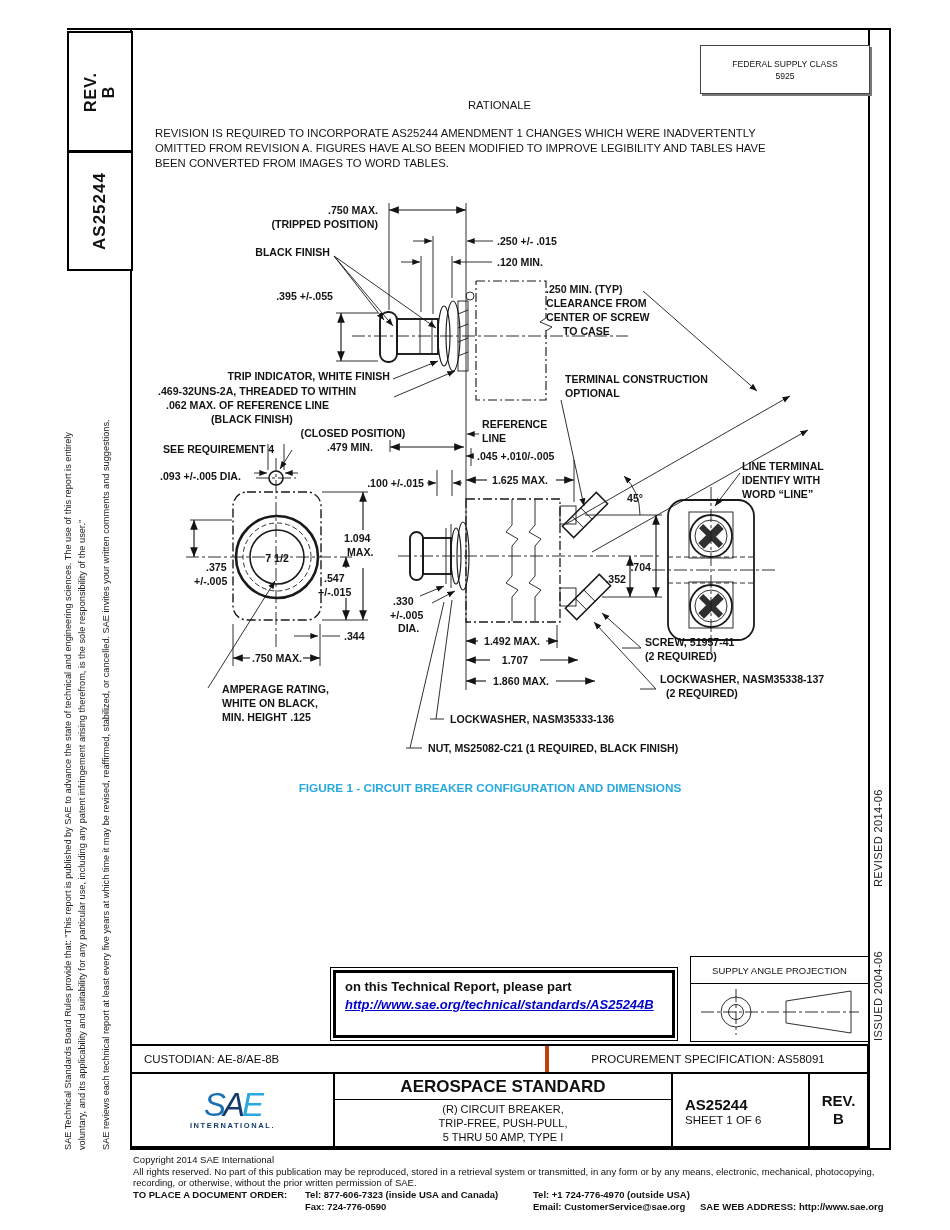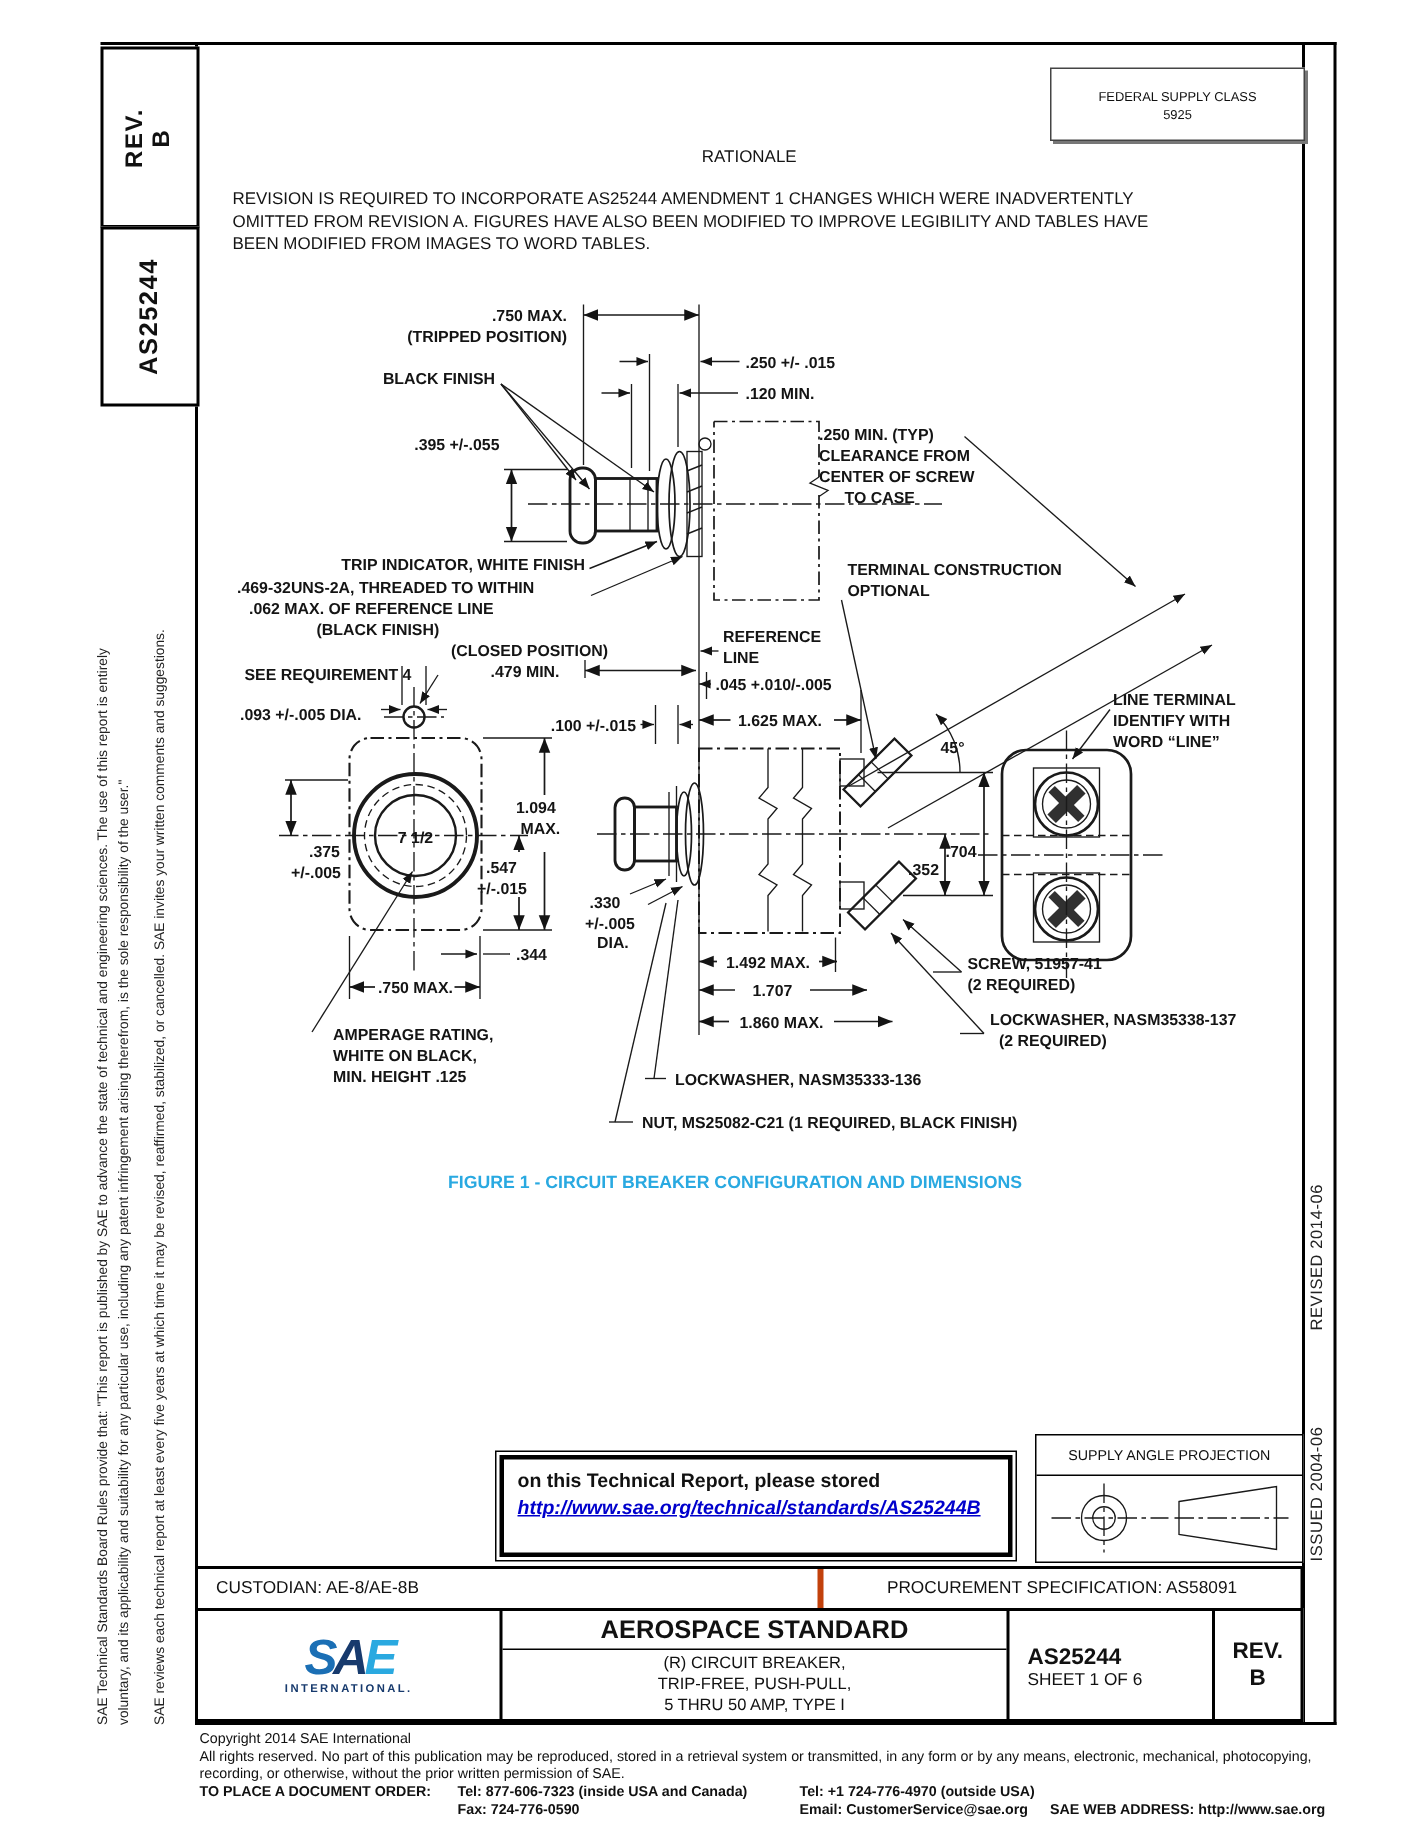--- a/index.html
+++ b/index.html
@@ -32,21 +32,21 @@
   .cust .c2{flex:1;border-left:4px solid #c2410c;display:flex;align-items:center;justify-content:center;}
   
   .tb{position:absolute;left:130px;top:1072px;width:739px;height:76px;border:2px solid #000;border-top-width:2px;box-sizing:border-box;display:flex;background:#fff;}
   .tb .cell{box-sizing:border-box;}
   .tb .logo-cell{flex:0 0 203px;border-right:2px solid #000;display:flex;flex-direction:column;align-items:center;justify-content:center;}
   .tb .mid-cell{flex:0 0 338px;border-right:2px solid #000;display:flex;flex-direction:column;}
   .tb .num-cell{flex:0 0 137px;border-right:2px solid #000;display:flex;flex-direction:column;justify-content:center;padding-left:12px;}
   .tb .rev-cell{flex:1;display:flex;flex-direction:column;align-items:center;justify-content:center;}
   .tb-head{border-bottom:1.5px solid #000;text-align:center;font-weight:bold;font-size:17px;padding:3px 0 2px;}
   .tb-sub{flex:1;display:flex;flex-direction:column;align-items:center;justify-content:center;font-size:11px;line-height:14px;}
-  .sae-word{font-weight:700;font-style:italic;font-size:33px;line-height:30px;letter-spacing:-3px;}
+  .sae-word{font-weight:400;font-style:italic;font-size:33px;line-height:30px;letter-spacing:-3px;}
   .sae-sub{font-size:7.5px;font-weight:bold;letter-spacing:1.6px;margin-top:1px;}
   .docnum{font-weight:bold;font-size:15px;line-height:19px;}
   .sheet{font-size:11.5px;}
   .revlab{font-weight:bold;font-size:15px;line-height:18px;text-align:center;}
   
   .foot{position:absolute;font-size:9.5px;color:#111;white-space:nowrap;}
   .foot.b{font-weight:bold;}
   
   .s{stroke:#1a1a1a;fill:none;stroke-width:1.15px;}
   .h2{stroke-width:1.9px;}
@@ -88,21 +88,21 @@
 
 <div class="fsc">
   <div>FEDERAL SUPPLY CLASS</div>
   <div>5925</div>
 </div>
 
 <div class="rationale">RATIONALE</div>
 <div class="para">
   <div>REVISION IS REQUIRED TO INCORPORATE AS25244 AMENDMENT 1 CHANGES WHICH WERE INADVERTENTLY</div>
   <div>OMITTED FROM REVISION A.  FIGURES HAVE ALSO BEEN MODIFIED TO IMPROVE LEGIBILITY AND TABLES HAVE</div>
-  <div>BEEN MODIFIED FROM IMAGES TO WORD TABLES.</div>
+  <div>BEEN CONVERTED FROM IMAGES TO WORD TABLES.</div>
 </div>
 
 <svg class="abs" style="left:140px;top:195px;" width="730" height="585" viewBox="140 195 730 585">
   <defs>
     <marker id="ar" viewBox="0 0 10 10" refX="9.5" refY="5" markerWidth="9" markerHeight="9" orient="auto-start-reverse">
       <path d="M0,1.3 L9.5,5 L0,8.7 Z" fill="#141414"></path>
     </marker>
   </defs>
 
   <g>
@@ -318,21 +318,21 @@
     <text class="lb" x="666" y="697">(2 REQUIRED)</text>
     <text class="lb" x="450" y="723">LOCKWASHER, NASM35333-136</text>
     <text class="lb" x="428" y="752">NUT, MS25082-C21 (1 REQUIRED, BLACK FINISH)</text>
   </g>
 </svg>
 
 <div class="figcap" style="color:#29a9e1;">FIGURE 1 - CIRCUIT BREAKER CONFIGURATION AND DIMENSIONS</div>
 
 <div class="fb-outer">
   <div class="fb-inner">
-    <div>on this Technical Report, please stored</div>
+    <div>on this Technical Report, please part</div>
     <a href="#" class="fb-link" style="color:#0000cc;font-style:italic;">http://www.sae.org/technical/standards/AS25244B</a>
   </div>
 </div>
 
 <div class="proj">
   <div class="proj-title">SUPPLY ANGLE PROJECTION</div>
   <svg width="175" height="56" viewBox="0 0 175 56">
     <line class="s cl" x1="10" y1="28" x2="88" y2="28"></line>
     <line class="s cl" x1="45" y1="5" x2="45" y2="51"></line>
     <circle class="s thin" cx="45" cy="28" r="15"></circle>

